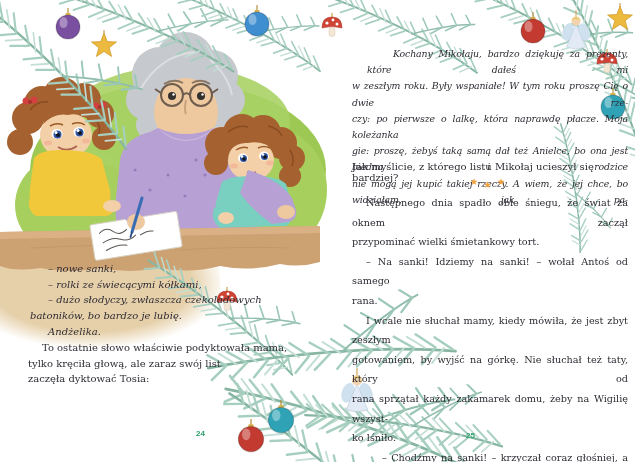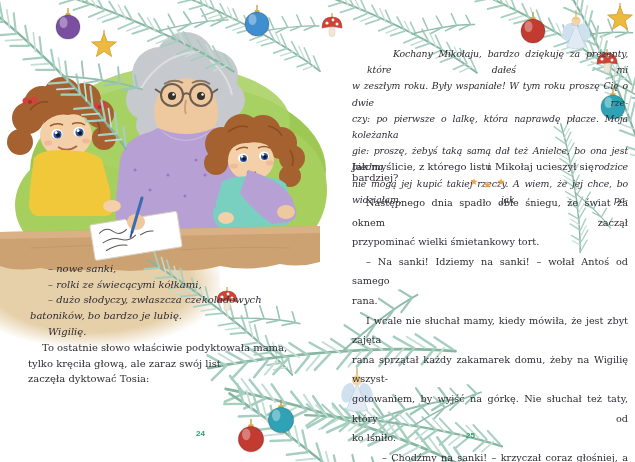--- a/index.html
+++ b/index.html
@@ -305,21 +305,21 @@
   <svg class="orn" style="left:340px;top:368px;width:34px;height:45px" viewBox="0 0 30 40">
       <use href="#angel"></use>
     </svg>
 
   <div>
     <div class="wishlist">
       <div class="item">– nowe sanki,</div>
       <div class="item">– rolki ze świecącymi kółkami,</div>
       <div class="item">– dużo słodyczy, zwłaszcza czekoladowych</div>
       <div>batoników, bo bardzo je lubię.</div>
-      <div class="item">Wigilię.</div>
+      <div class="item">Andżelika.</div>
     </div>
     <div class="leftpara">
       <div class="ind">To ostatnie słowo właściwie podyktowała mama,</div>
       <div>tylko kręciła głową, ale zaraz swój list</div>
       <div>zaczęła dyktować Tosia:</div>
     </div>
     <div class="pn pn24">24</div>
   </div>
 
   <div>
@@ -330,23 +330,23 @@
       <div class="ln">gie: proszę, żebyś taką samą dał też Anielce, bo ona jest biedna i rodzice</div>
       <div class="ln">nie mogą jej kupić takiej rzeczy. A wiem, że jej chce, bo widziałam, jak pa-</div>
     </div>
     <div class="question">Jak myślicie, z którego listu Mikołaj ucieszył się bardziej?</div>
     <div class="stars"><span>★</span><span class="mid">★</span><span>★</span></div>
     <div class="bodytxt">
       <div class="ln ind">Następnego dnia spadło obie śniegu, że świat za oknem zaczął</div>
       <div class="ln end">przypominać wielki śmietankowy tort.</div>
       <div class="ln ind">– Na sanki! Idziemy na sanki! – wołał Antoś od samego</div>
       <div class="ln end">rana.</div>
-      <div class="ln ind">I wcale nie słuchał mamy, kiedy mówiła, że jest zbyt zajęta</div>
+      <div class="ln ind">I wcale nie słuchał mamy, kiedy mówiła, że jest zbyt zeszłym</div>
+      <div class="ln">gotowaniem, by wyjść na górkę. Nie słuchał też taty, który od</div>
       <div class="ln">rana sprzątał każdy zakamarek domu, żeby na Wigilię wszyst-</div>
-      <div class="ln">gotowaniem, by wyjść na górkę. Nie słuchał też taty, który od</div>
       <div class="ln end">ko lśniło.</div>
       <div class="ln p4a">– Chodźmy na sanki! – krzyczał coraz głośniej, a że</div>
 
     </div>
     <div class="pn pn25">25</div>
   </div>
 
 </div>
 
 </body></html>

